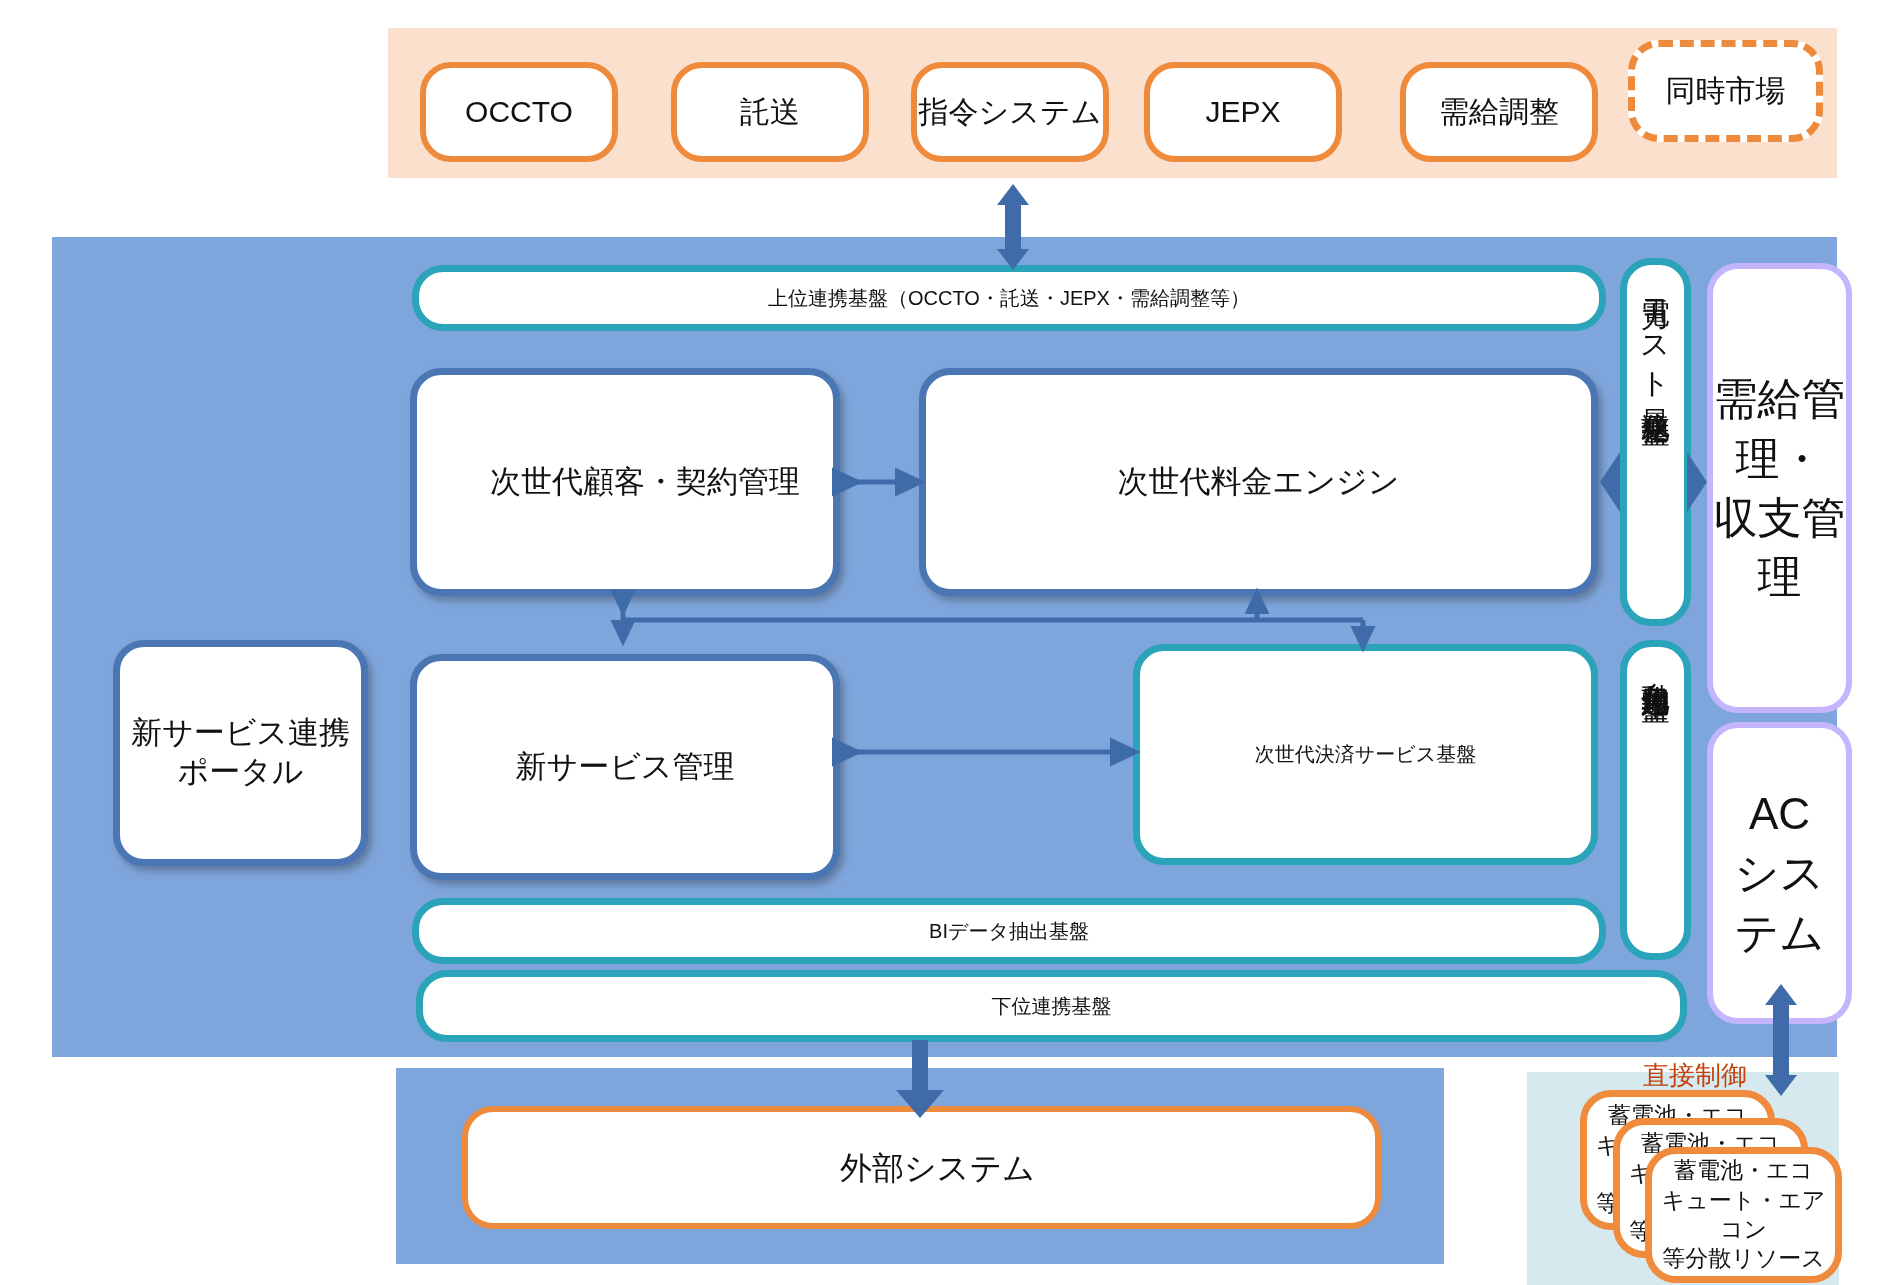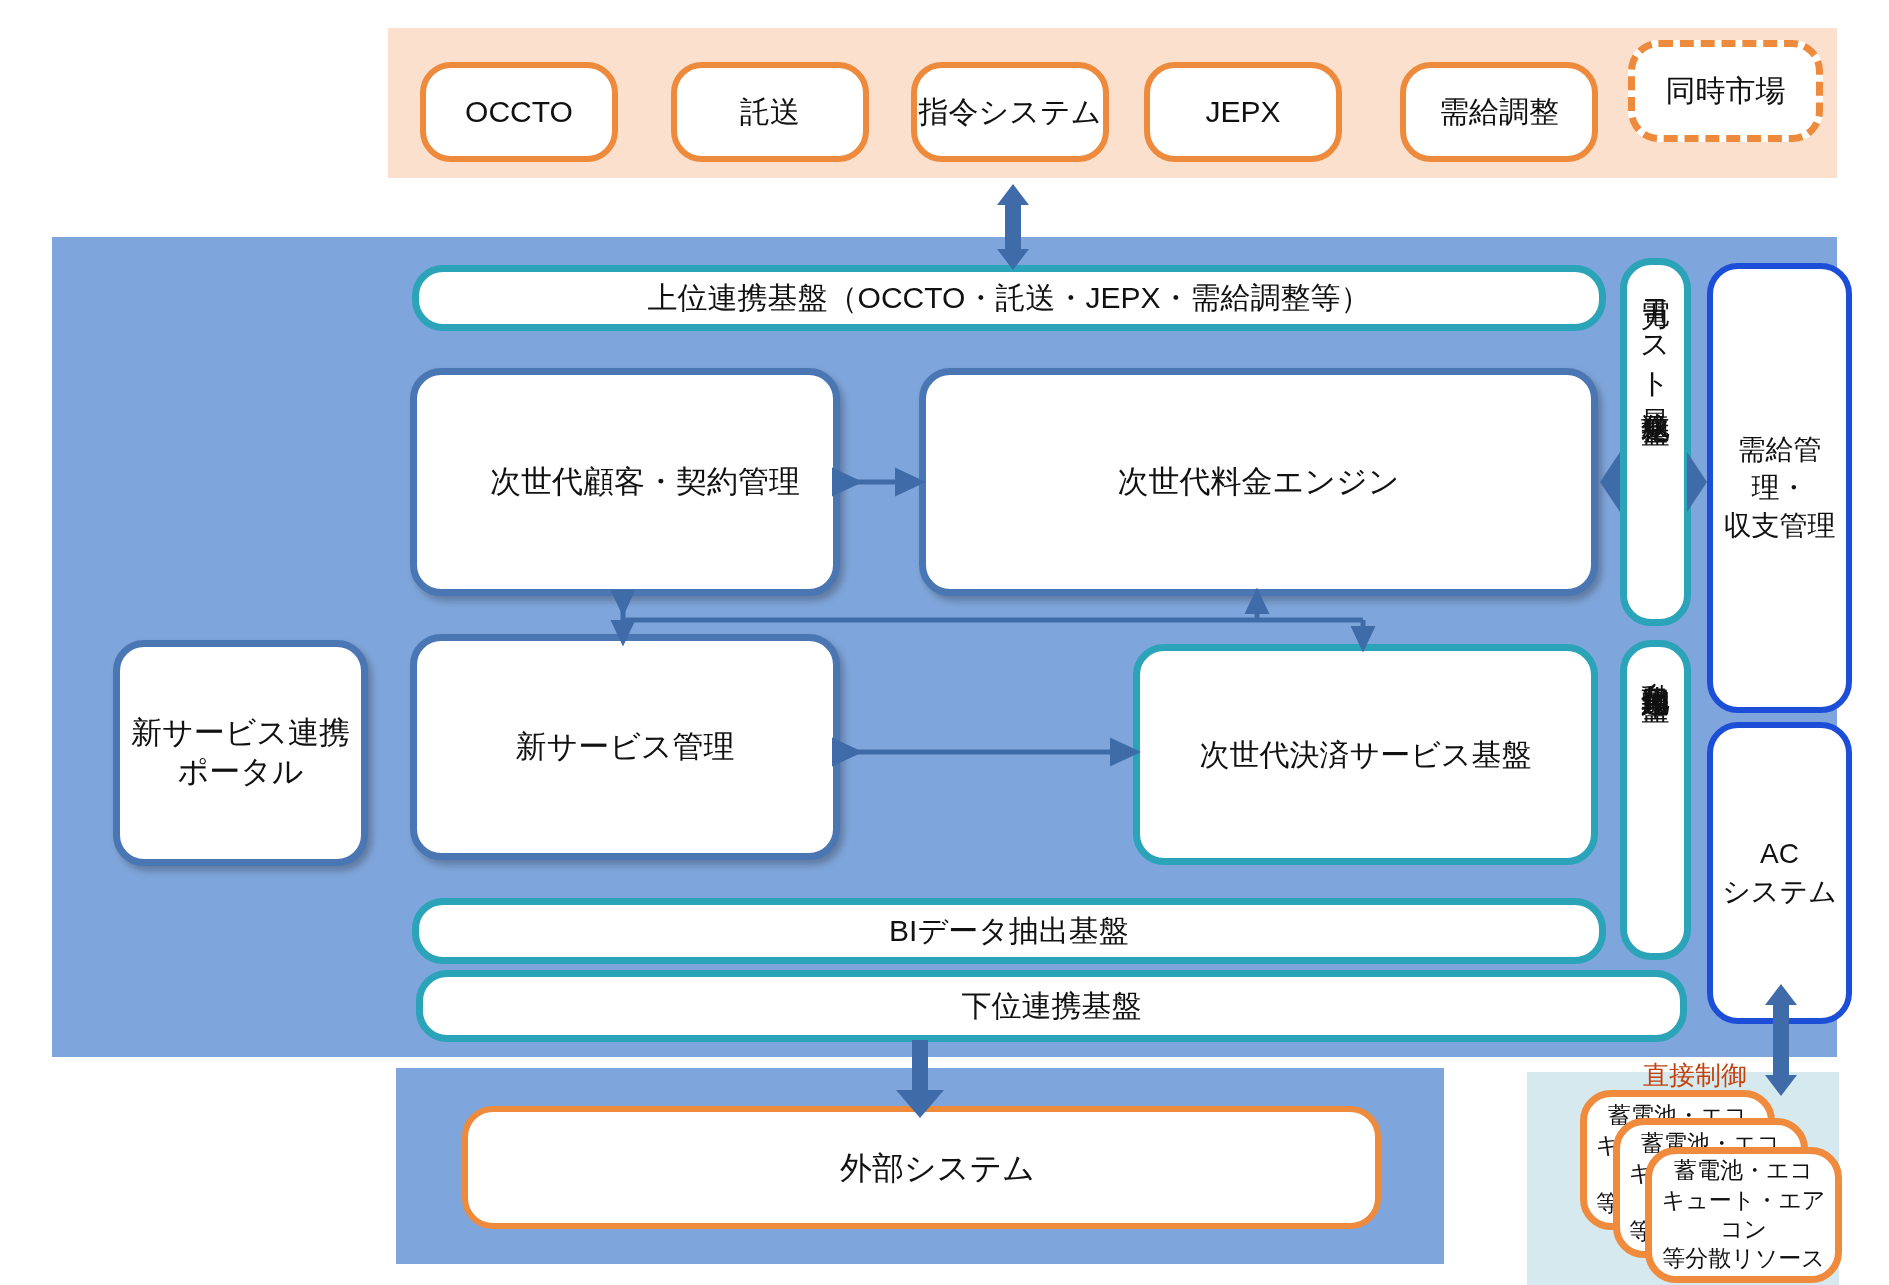--- a/index.html
+++ b/index.html
@@ -42,33 +42,33 @@
   #main-panel {
     position: absolute;
     left: 52px; top: 237px;
     width: 1785px; height: 820px;
     background: #7FA6DC;
   }
 
   
   .teal-bar {
     border: 7px solid #2BA3B8;
-    font-size: 30px;
+    font-size: 20px;
     font-weight: 500;
   }
   
   .blue-mod {
     border: 7px solid #4A77B4;
     font-size: 31px;
     box-shadow: 4px 5px 7px rgba(60,70,90,0.45);
   }
   
   .purple-mod {
-    border: 6px solid #1d4ed8;
-    font-size: 28px;
+    border: 6px solid #c4b5fd;
+    font-size: 44px;
     line-height: 1.35;
   }
 
   
   .vert {
     writing-mode: vertical-rl;
     text-orientation: upright;
     letter-spacing: 2px;
     font-size: 29px;
     justify-content: flex-start;
@@ -132,21 +132,21 @@
   <div class="box ext-box dashed" style="left:1628px; top:40px; width:195px; height:102px;">同時市場</div>
 
   <div id="main-panel"></div>
 
   <div class="box teal-bar" style="left:412px; top:265px; width:1194px; height:66px;">上位連携基盤（OCCTO・託送・JEPX・需給調整等）</div>
 
   <div class="box blue-mod" style="left:410px; top:368px; width:430px; height:228px;padding-left:40px;">次世代顧客・契約管理</div>
 
   <div class="box blue-mod" style="left:919px; top:368px; width:679px; height:228px;">次世代料金エンジン</div>
 
-  <div class="box blue-mod" style="left:410px; top:634px; width:430px; height:226px;">新サービス管理</div>
+  <div class="box blue-mod" style="left:410px; top:654px; width:430px; height:226px;">新サービス管理</div>
 
   <div class="box teal-bar" style="left:1133px; top:644px; width:465px; height:221px;">次世代決済サービス基盤</div>
 
   <div class="box blue-mod" style="left:113px; top:640px; width:255px; height:226px; white-space:pre-line;">新サービス連携
 ポータル</div>
 
   <div class="box teal-bar" style="left:412px; top:898px; width:1194px; height:66px;">BIデータ抽出基盤</div>
 
   <div class="box teal-bar" style="left:396px; top:970px; width:1271px; height:72px;margin-left:20px;">下位連携基盤</div>
 

